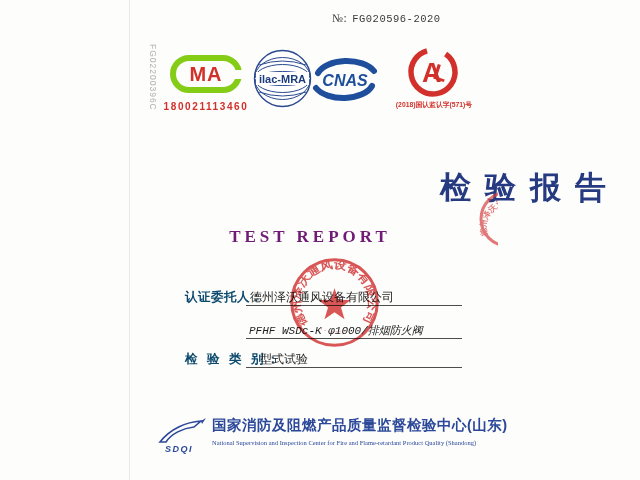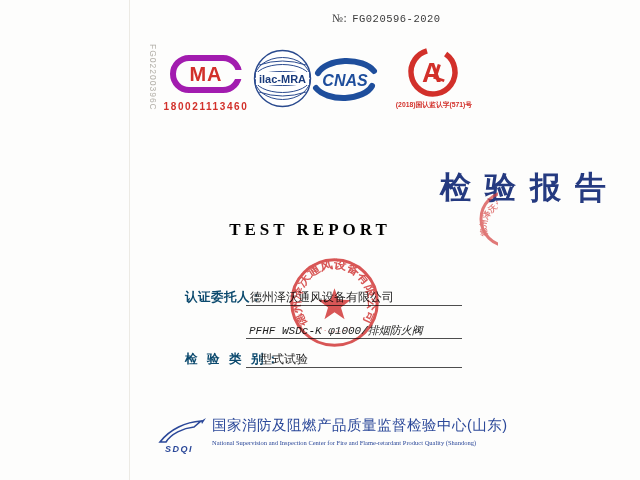--- a/index.html
+++ b/index.html
@@ -16,44 +16,44 @@
     font-size:11.5px;color:#3a3a3a;letter-spacing:.5px;}
   #no-block .val{font-family:"Liberation Mono",monospace;font-size:10.5px;margin-left:5px;}
 
   
   #side-code{left:148px;top:44px;height:92px;writing-mode:vertical-rl;
     font-size:8.5px;color:#b3b0a9;letter-spacing:1px;}
 
   
   #cma{left:161px;top:55px;width:90px;text-align:center;}
   #cma .box{position:relative;width:72px;height:38px;margin:0 auto;
-    border:6px solid #a21caf;border-radius:19px;box-sizing:border-box;
+    border:6px solid #84cc16;border-radius:19px;box-sizing:border-box;
     display:flex;align-items:center;justify-content:center;}
   #cma .box:after{content:"";position:absolute;right:-7px;top:9px;width:8px;height:9px;background:#fdfdfc;}
   #cma .letters{font-weight:bold;font-size:20px;color:#d2302a;letter-spacing:1px;line-height:1;}
   #cma .num{margin-top:8px;font-size:10px;font-weight:bold;color:#d2302a;letter-spacing:1.6px;}
 
   
   #ilac{left:251px;top:47px;}
   
   #cnas{left:312px;top:56px;}
   #cnas-caption{left:381px;top:52px;line-height:9.5px;}
   #cnas-caption .cn{font-size:7.5px;font-weight:bold;color:#a04038;}
   #cnas-caption .en{font-size:6.8px;color:#8c8c8c;font-family:"Liberation Sans",sans-serif;}
   
   #cal{left:405px;top:44px;}
   #cal-caption{left:388px;top:100px;width:92px;text-align:center;
     font-size:6.8px;font-weight:bold;color:#d2302a;}
 
   
   #title-cn{left:0;top:167px;width:620px;text-align:right;
     font-size:31px;font-weight:bold;color:#253a80;letter-spacing:14px;text-indent:14px;}
-  #title-en{left:0;top:220px;width:620px;text-align:center;
+  #title-en{left:0;top:227px;width:620px;text-align:center;
     font-family:"Liberation Serif",serif;font-size:17px;font-weight:bold;
-    color:#000000;letter-spacing:4px;}
+    color:#701a75;letter-spacing:4px;}
 
   
   .frm-label{font-size:12.5px;font-weight:bold;color:#0c4a6e;letter-spacing:.5px;}
   .frm-value{font-size:12px;color:#1e1e1e;}
   .mono{font-family:"Liberation Mono",monospace;font-size:11px;}
   .uline{height:1px;background:#4d4d4d;width:216px;left:246px;}
   #row1-label{left:185px;top:289px;}
   #row1-value{left:250px;top:289px;}
   #row1-line{top:305px;}
   #row2-label{left:185px;top:322px;}
@@ -62,21 +62,21 @@
   #row3-label{left:185px;top:351px;letter-spacing:3px;}
   #row3-value{left:260px;top:351px;font-family:Liberation Serif, serif;}
   #row3-line{top:367px;}
 
   
   #seal-center{left:287px;top:255px;opacity:.88;mix-blend-mode:multiply;}
   #seal-edge-wrap{left:471px;top:185px;width:27px;height:70px;overflow:hidden;opacity:.7;}
 
   
   #footer-logo{left:156px;top:417px;}
-  #footer-cn{left:212px;top:416px;font-size:14.5px;font-weight:normal;
+  #footer-cn{left:212px;top:416px;font-size:14.5px;font-weight:bold;
     color:#2b4899;letter-spacing:.5px;}
   #footer-en{left:212px;top:439px;font-size:6.5px;color:#2b4899;
     font-family:"Liberation Serif",serif;}
 </style>
 </head>
 <body>
 
 <div id="stage">
   <div class="abs" id="scan-edge"></div>
 

